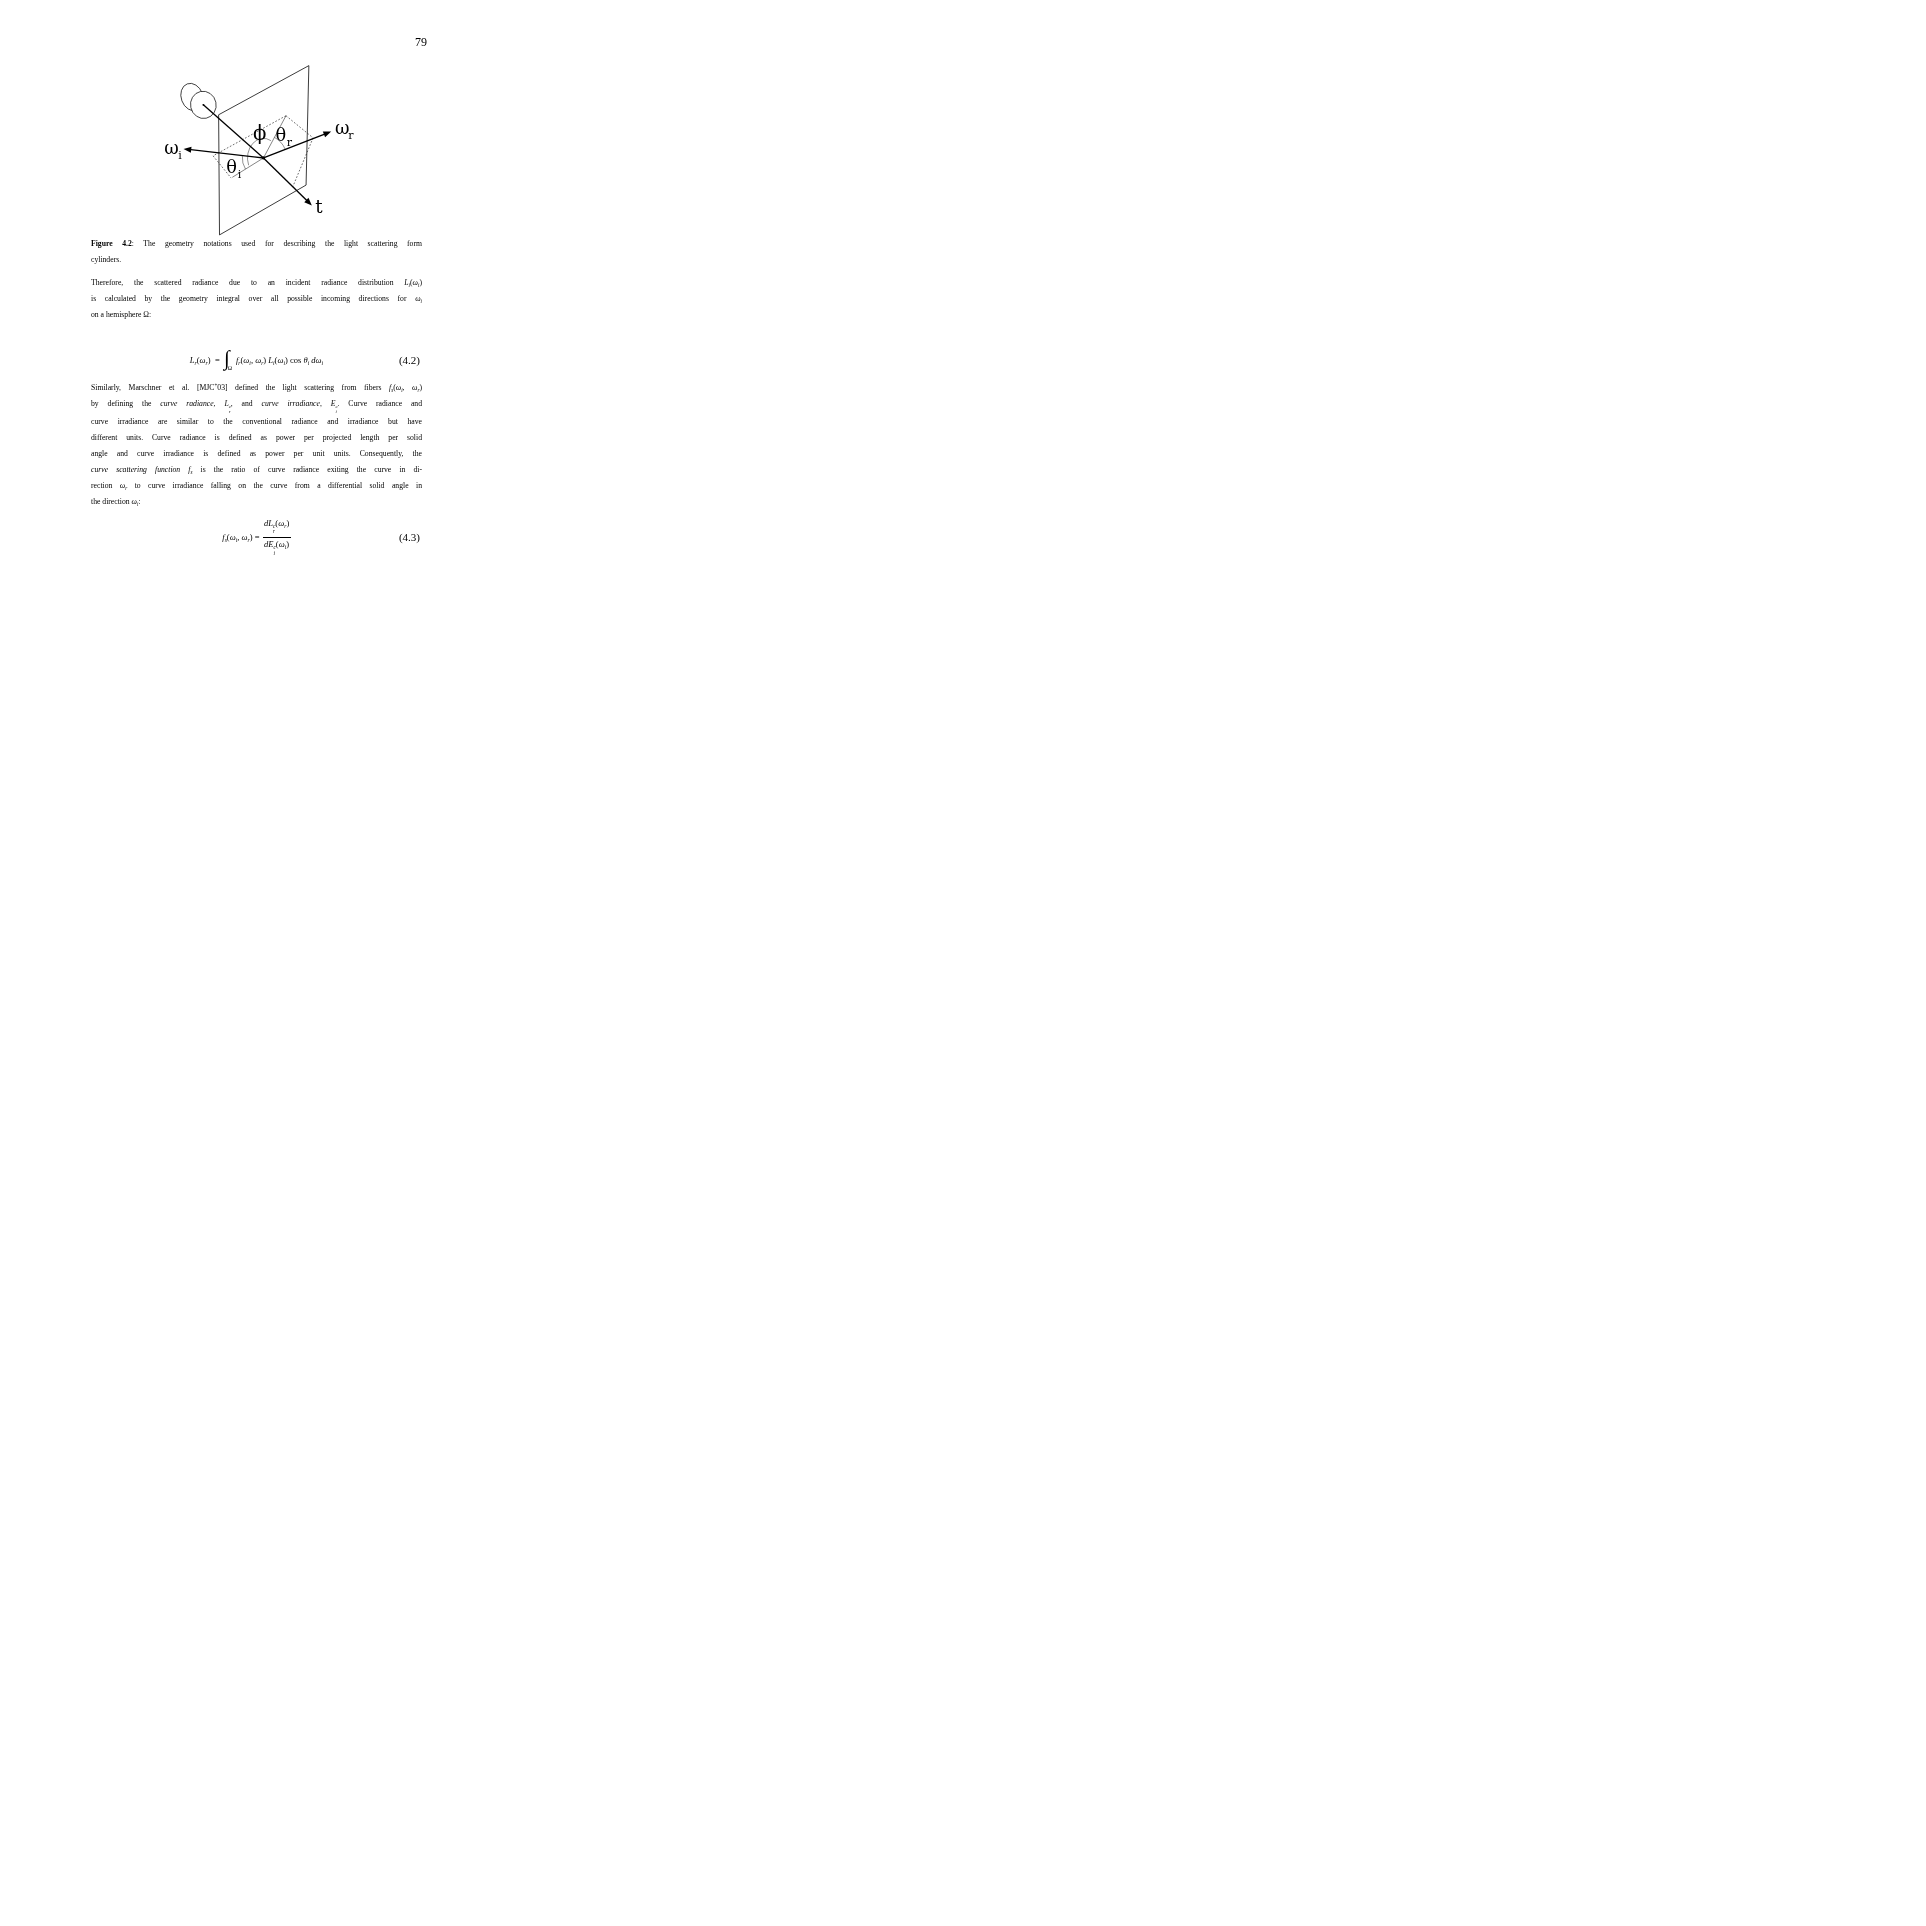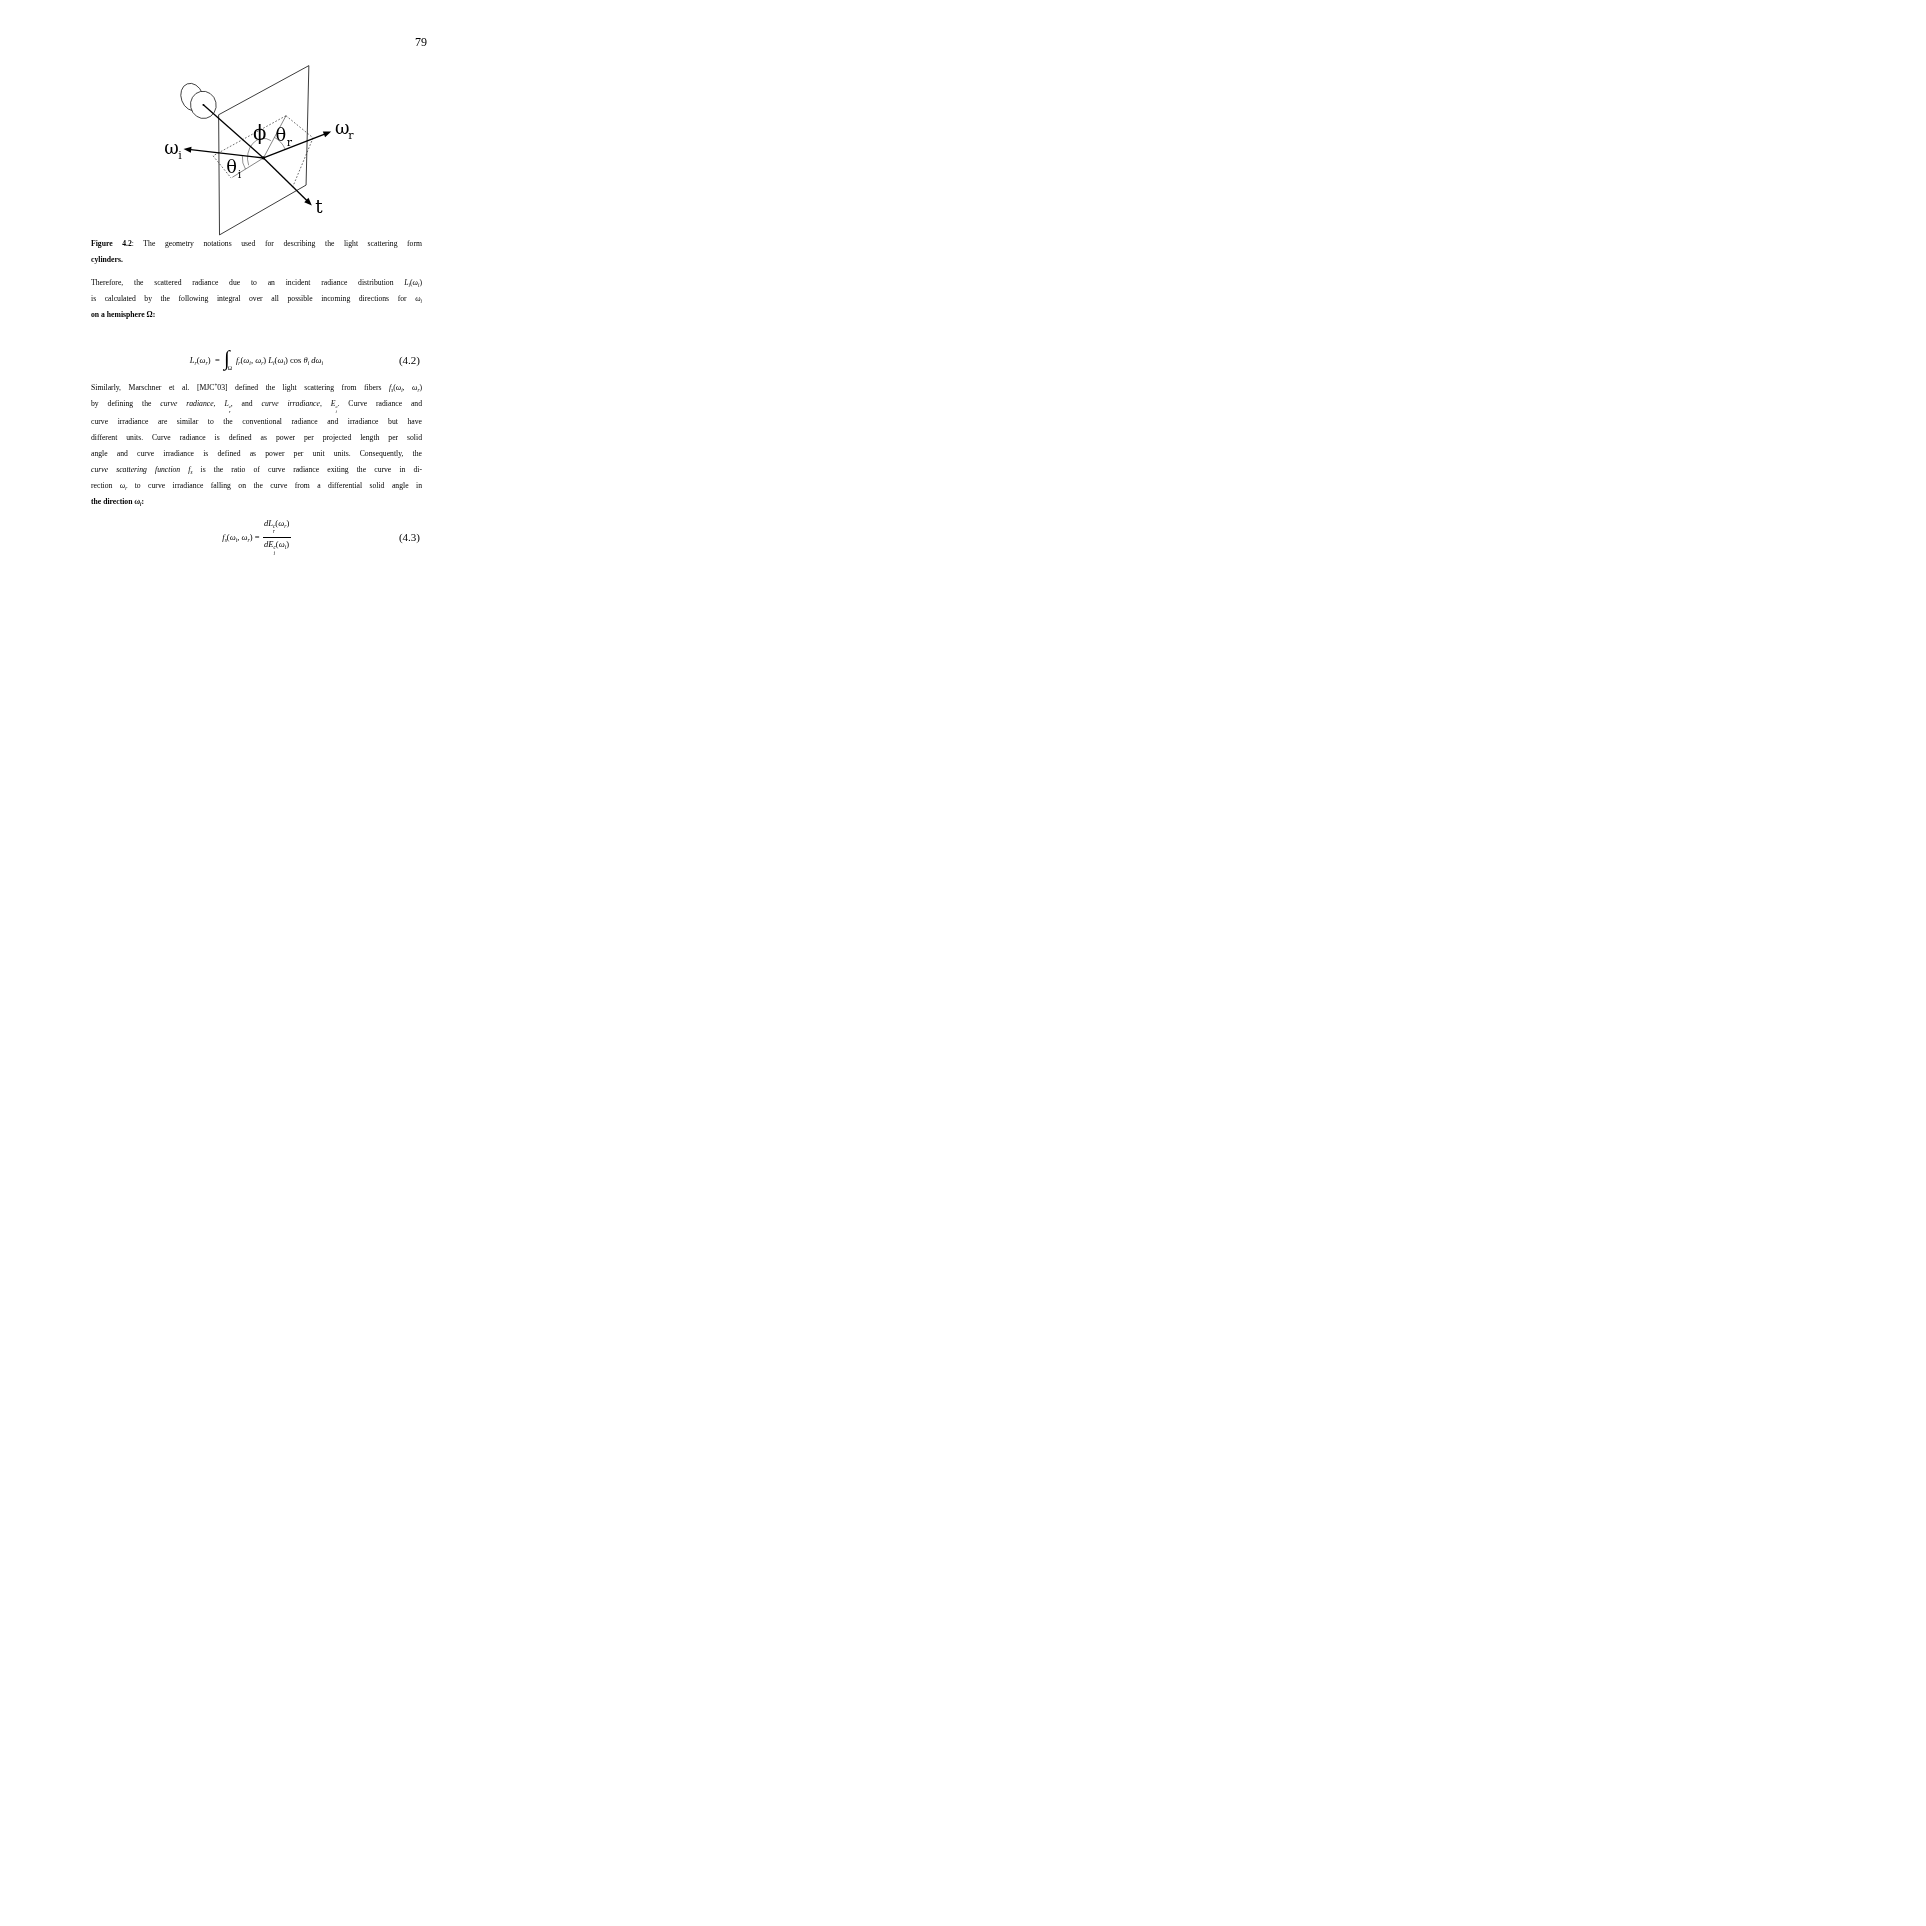--- a/index.html
+++ b/index.html
@@ -4,21 +4,21 @@
 <style>
   html,body{margin:0;padding:0;background:#ffffff;}
   .page{
     position:relative;width:491px;height:636px;background:#fff;color:#000;
     font-family:"Liberation Serif","DejaVu Serif",serif;overflow:hidden;
   }
   .pageno{position:absolute;top:35px;right:64px;font-size:12px;}
   .textblock{position:absolute;left:91px;width:331px;}
   .tl{font-size:7.7px;line-height:16px;}
   .jl{text-align:justify;text-align-last:justify;}
-  .ll{text-align:right;text-align-last:left;font-weight:bold;}
+  .ll{text-align:right;text-align-last:left;}
   .it{font-style:italic;}
   .bo{font-weight:bold;margin-top:40px;}
   .sb{font-size:66%;vertical-align:-0.3em;line-height:0;}
   .sp{font-size:66%;vertical-align:0.55em;line-height:0;}
   .big{font-size:21px;line-height:0;position:relative;top:2.7px;}
   .low{font-size:5.8px;position:relative;top:7.7px;left:-1.9px;margin-right:1.9px;line-height:0;}
   .ss{display:inline-flex;flex-direction:column;font-size:62%;line-height:1.05;vertical-align:-0.45em;text-align:left;}
   .eqrow{position:absolute;left:91px;width:331px;display:flex;align-items:center;justify-content:center;font-size:8.5px;}
   .eqnum{position:absolute;right:2px;font-size:11px;}
   .frac{display:inline-flex;flex-direction:column;align-items:flex-start;vertical-align:middle;margin-left:3.1px;}
@@ -77,21 +77,21 @@
     <text x="1662" y="1608" font-size="190" text-anchor="middle">t</text>
   </svg>
 
   <div class="textblock" style="top:236px;">
     <div class="tl jl"><span class="bo">Figure 4.2</span><span>: The geometry notations used for describing the light scattering form</span></div>
     <div class="tl ll"><span>cylinders.</span></div>
   </div>
 
   <div class="textblock" style="top:275px;">
     <div class="tl jl"><span>Therefore, the scattered radiance due to an incident radiance distribution </span><span class="it">L</span><span class="it sb">i</span><span>(</span><span class="it">ω</span><span class="it sb">i</span><span>)</span></div>
-    <div class="tl jl"><span>is calculated by the following integral over all possible incoming directions for </span><span class="it">ω</span><span class="it sb">i</span></div>
+    <div class="tl jl"><span>is calculated by the geometry integral over all possible incoming directions for </span><span class="it">ω</span><span class="it sb">i</span></div>
     <div class="tl ll"><span>on a hemisphere Ω:</span></div>
   </div>
 
   <div class="eqrow" style="top:345px;height:29px;">
     <span><span class="it">L</span><span class="it sb">r</span><span>(</span><span class="it">ω</span><span class="it sb">r</span><span>)</span><span>&nbsp;&nbsp;=&nbsp;&nbsp;</span><span class="big">∫</span><span class="low">Ω</span><span class="it">f</span><span class="it sb">r</span><span>(</span><span class="it">ω</span><span class="it sb">i</span><span>, </span><span class="it">ω</span><span class="it sb">r</span><span>)</span><span>&nbsp;</span><span class="it">L</span><span class="it sb">i</span><span>(</span><span class="it">ω</span><span class="it sb">i</span><span>)</span><span> cos </span><span class="it">θ</span><span class="it sb">i</span><span> </span><span class="it">d</span><span class="it">ω</span><span class="it sb">i</span></span>
     <span class="eqnum">(4.2)</span>
   </div>
 
   <div class="textblock" style="top:380px;">
     <div class="tl jl"><span>Similarly, Marschner et al. [MJC</span><span class="sp">+</span><span>03] defined the light scattering from fibers </span><span class="it">f</span><span class="it sb">s</span><span>(</span><span class="it">ω</span><span class="it sb">i</span><span>, </span><span class="it">ω</span><span class="it sb">r</span><span>)</span></div>

